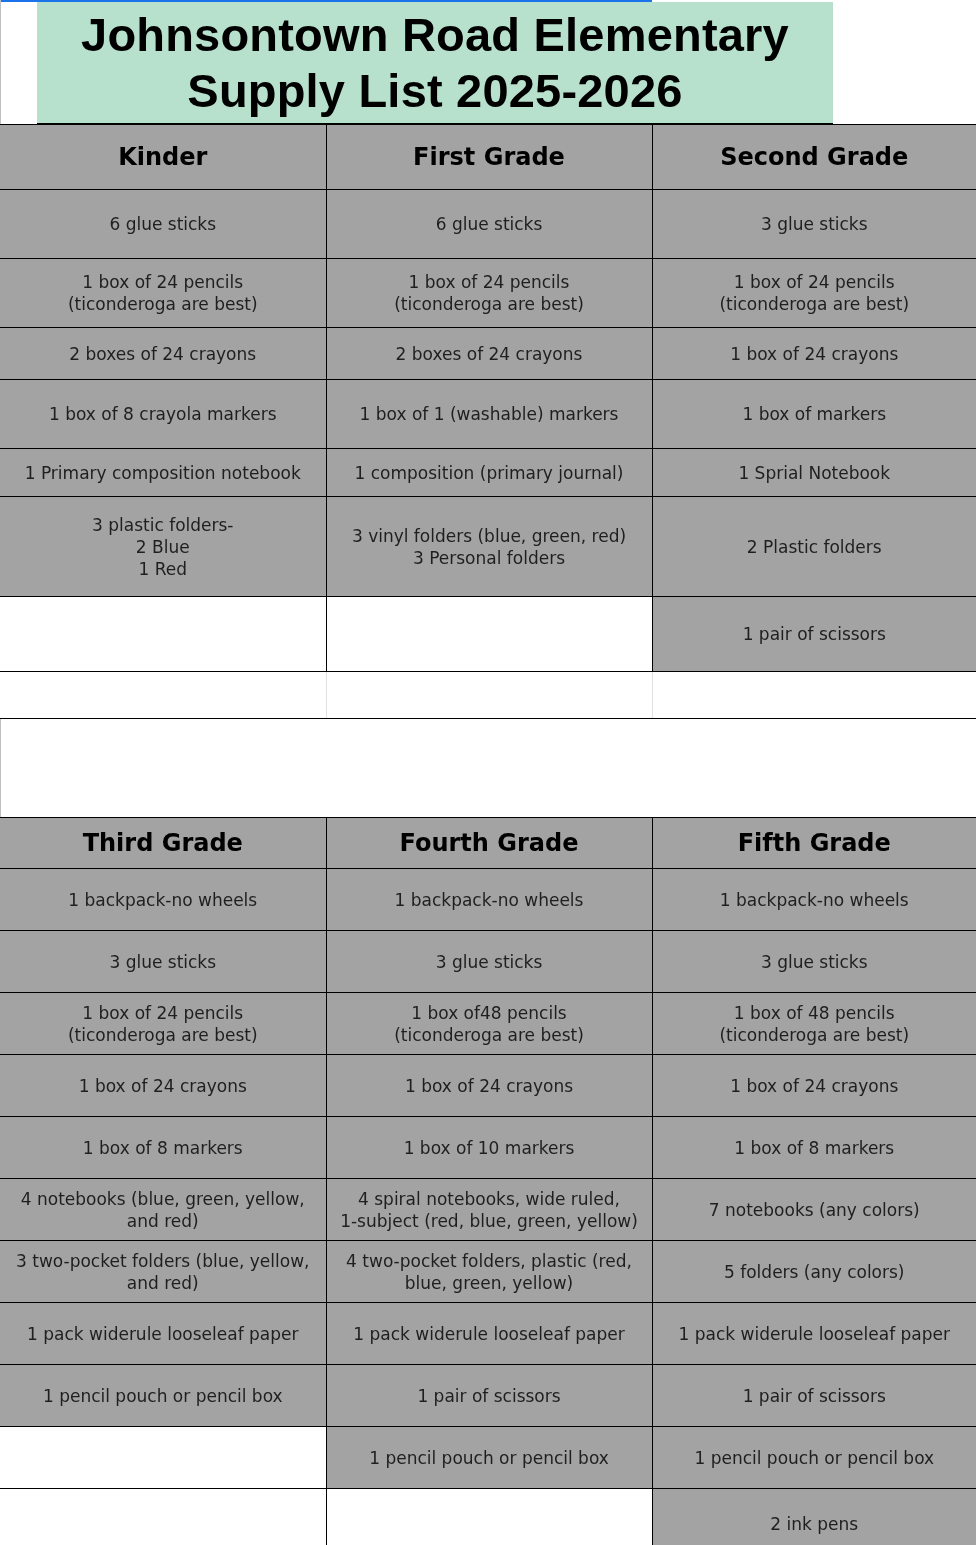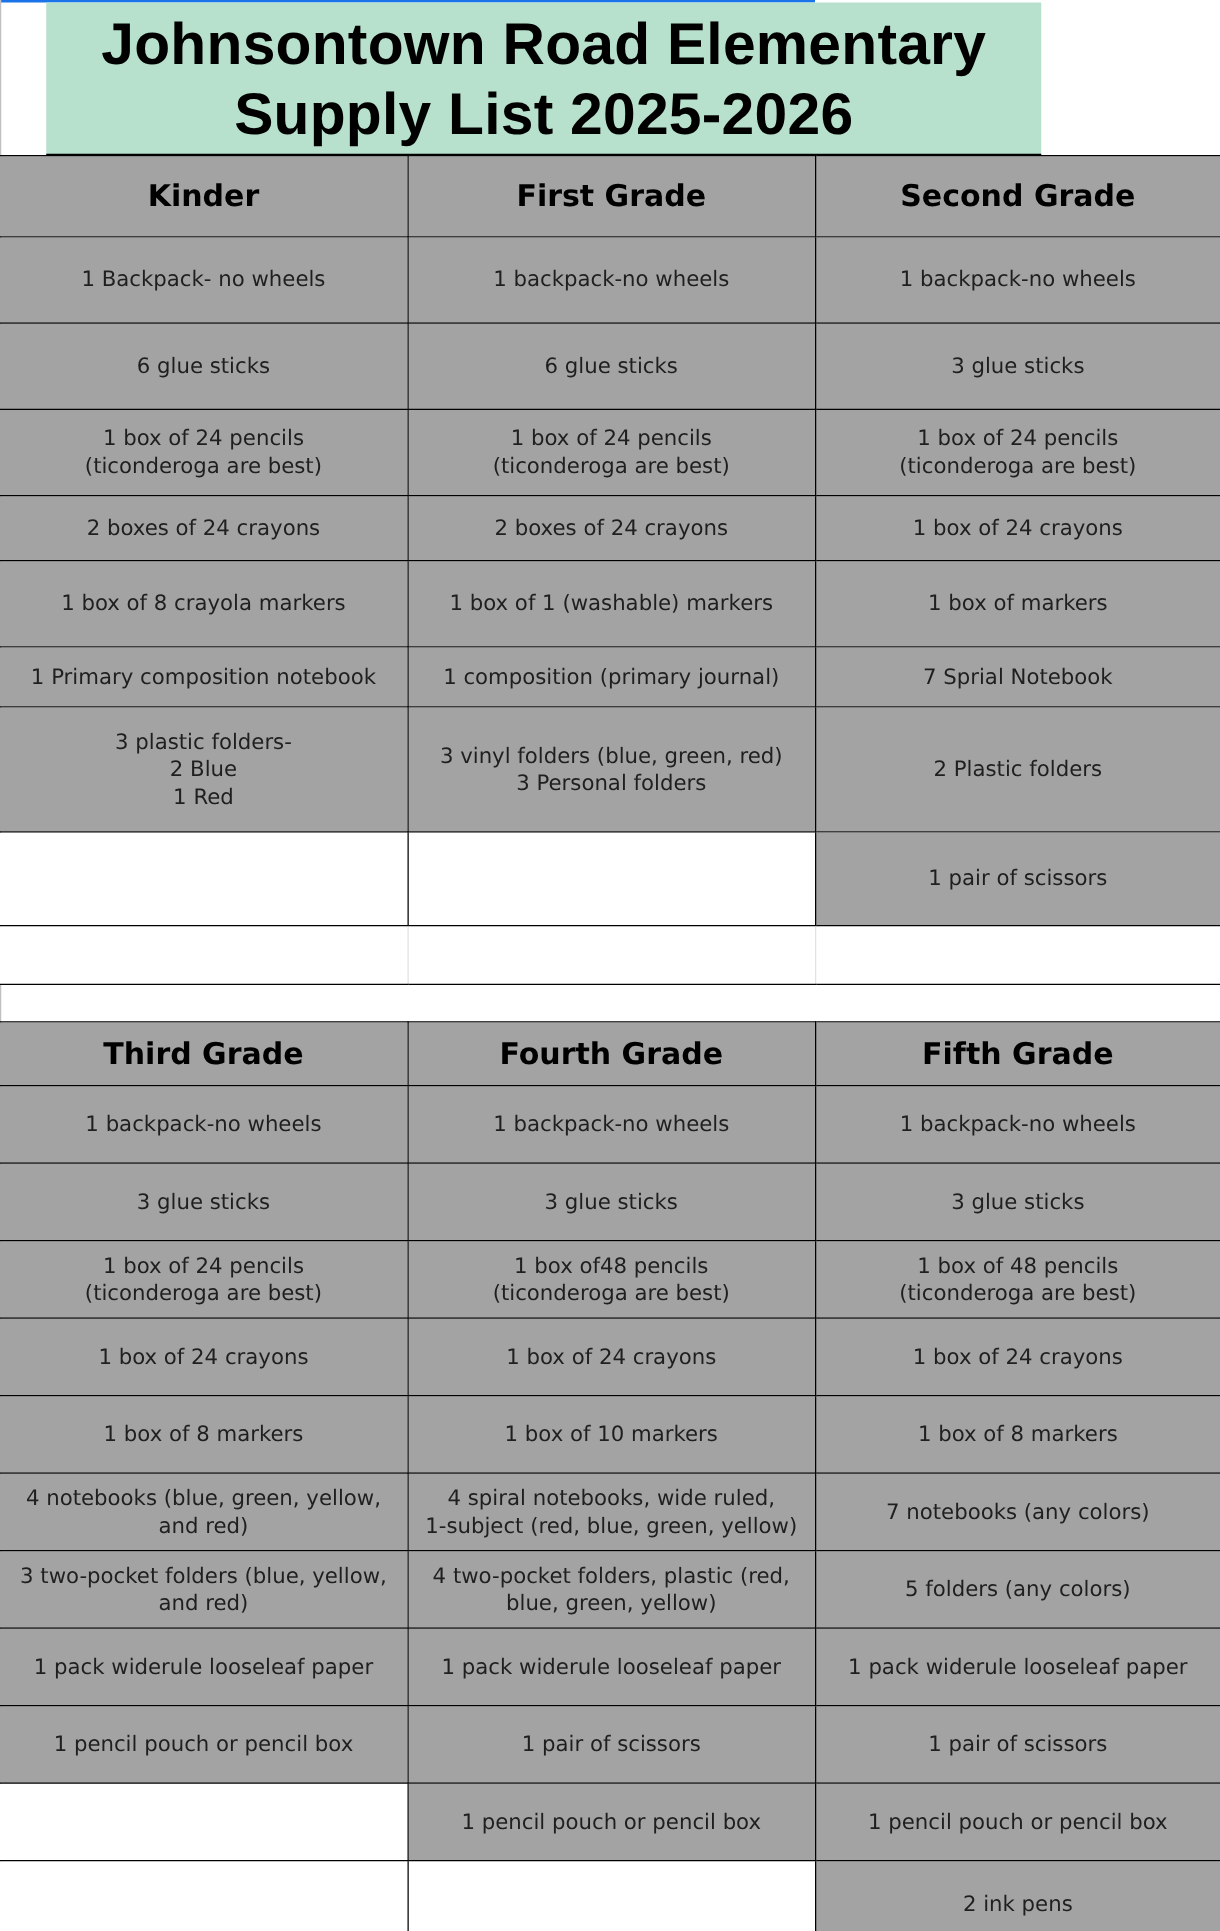--- a/index.html
+++ b/index.html
@@ -37,25 +37,20 @@
       <col style="width:326px">
       <col style="width:324px">
     </colgroup>
   <tbody>
       <tr style="height:65px">
     <td class="filled head">Kinder</td>
     <td class="filled head">First Grade</td>
     <td class="filled head">Second Grade</td>
   </tr>
   <tr style="height:69px">
-    <td class="filled"><span class="cell-text">1 Backpack- no wheels</span></td>
-    <td class="filled"><span class="cell-text">1 backpack-no wheels</span></td>
-    <td class="filled"><span class="cell-text">1 backpack-no wheels</span></td>
-  </tr>
-  <tr style="height:69px">
     <td class="filled"><span class="cell-text">6 glue sticks</span></td>
     <td class="filled"><span class="cell-text">6 glue sticks</span></td>
     <td class="filled"><span class="cell-text">3 glue sticks</span></td>
   </tr>
   <tr style="height:69px">
     <td class="filled"><span class="cell-text">1 box of 24 pencils
 (ticonderoga are best)</span></td>
     <td class="filled"><span class="cell-text">1 box of 24 pencils
 (ticonderoga are best)</span></td>
     <td class="filled"><span class="cell-text">1 box of 24 pencils
@@ -67,21 +62,21 @@
     <td class="filled"><span class="cell-text">1 box of 24 crayons</span></td>
   </tr>
   <tr style="height:69px">
     <td class="filled"><span class="cell-text">1 box of 8 crayola markers</span></td>
     <td class="filled"><span class="cell-text">1 box of 1  (washable) markers</span></td>
     <td class="filled"><span class="cell-text">1 box of markers</span></td>
   </tr>
   <tr style="height:48px">
     <td class="filled"><span class="cell-text">1 Primary composition notebook</span></td>
     <td class="filled"><span class="cell-text">1 composition (primary journal)</span></td>
-    <td class="filled"><span class="cell-text">7 Sprial Notebook</span></td>
+    <td class="filled"><span class="cell-text">1 Sprial Notebook</span></td>
   </tr>
   <tr style="height:100px">
     <td class="filled"><span class="cell-text">3 plastic folders-
 2 Blue
 1 Red</span></td>
     <td class="filled"><span class="cell-text">3 vinyl folders (blue, green, red)
 3 Personal folders</span></td>
     <td class="filled"><span class="cell-text">2 Plastic folders</span></td>
   </tr>
   <tr style="height:75px">

